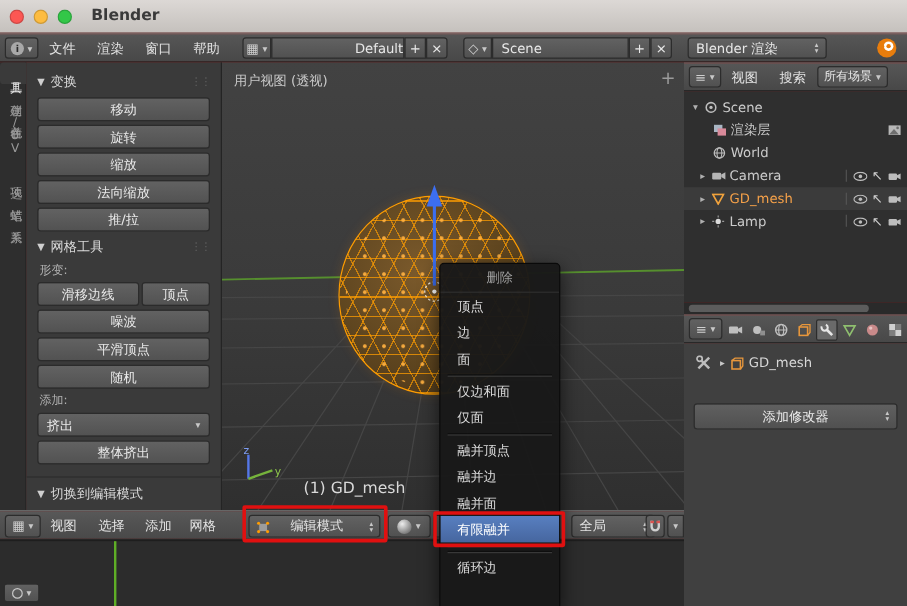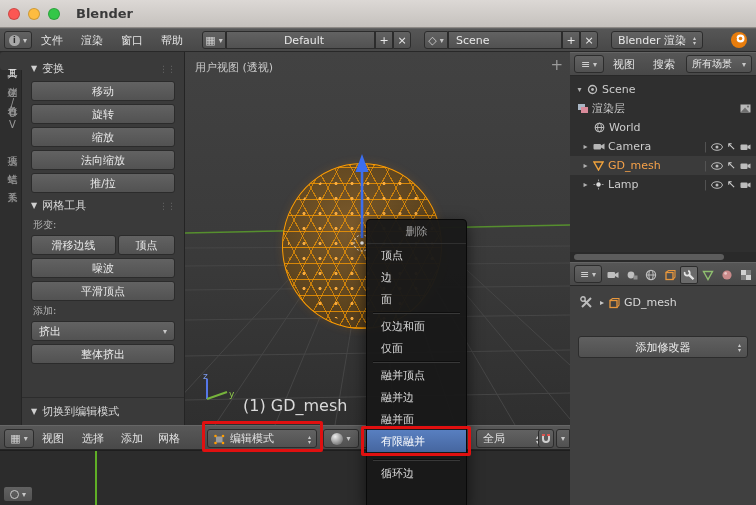--- a/index.html
+++ b/index.html
@@ -44,21 +44,21 @@
         justify-content:center;margin-bottom:3px}
   .hrow{display:flex;gap:2px}
   .lbl{color:#b2b2b2;font-size:10px;margin:3px 0 3px 2px}
   .redo{position:absolute;left:0;bottom:0;width:100%;padding:6px 9px;border-top:1px solid #2c2c2c;background:#3a3a3a}
 
   
   .vp{left:185px;top:52px;width:385px;height:373px;
       background:linear-gradient(#424242 0%,#3a3a3a 55%,#2f2f2f 100%);overflow:hidden}
   .vplabel{position:absolute;left:10px;top:8px;color:#c9c9c9;font-size:11px}
   .vpplus{position:absolute;right:7px;top:4px;color:#9b9b9b;font-size:15px}
-  .objinfo{position:absolute;left:58px;bottom:10px;color:#dadada;font-size:16px}
+  .objinfo{position:absolute;left:68px;bottom:10px;color:#dadada;font-size:13px}
   .sphere-wrap{position:absolute;left:97px;top:111px;width:160px;height:166px}
   .sphere{width:100%;height:100%;border-radius:50%;border:1px solid #ff9d00;
     background-image:
       repeating-linear-gradient(0deg, rgba(255,157,0,.75) 0 1px, transparent 1px 16px),
       repeating-linear-gradient(62deg, rgba(255,157,0,.65) 0 1px, transparent 1px 15px),
       repeating-linear-gradient(-62deg, rgba(255,157,0,.65) 0 1px, transparent 1px 15px),
       radial-gradient(circle at 42% 38%, #7b5a2c 0%, #5e451f 55%, #47331a 100%);
     box-shadow:0 0 10px rgba(255,140,0,.15)}
   .dots{position:absolute;inset:6px;border-radius:50%;
     background-image:radial-gradient(circle, rgba(255,176,64,.95) 1.2px, transparent 1.9px);
@@ -140,21 +140,21 @@
     </div>
     <span class="mlabel">文件</span>
     <span class="mlabel">渲染</span>
     <span class="mlabel">窗口</span>
     <span class="mlabel">帮助</span>
 
     <div class="wbtn" style="width:24px;margin-left:10px;border-radius:3px 0 0 3px">
       <span class="glyph">▦</span>
       <span class="caret">▾</span>
     </div>
-    <div class="wbtn" style="width:149px;border-radius:0;justify-content:center;padding-left:7px">
+    <div class="wbtn" style="width:111px;border-radius:0;justify-content:flex-end;padding-left:7px">
       <span>Default</span>
     </div>
     <div class="wbtn" style="width:18px;border-radius:0">
       <span>+</span>
     </div>
     <div class="wbtn" style="width:18px;border-radius:0 3px 3px 0">
       <span>×</span>
     </div>
 
     <div class="wbtn" style="width:24px;margin-left:13px;border-radius:3px 0 0 3px">
@@ -164,21 +164,21 @@
     <div class="wbtn" style="width:114px;border-radius:0;justify-content:flex-start;padding-left:7px">
       <span>Scene</span>
     </div>
     <div class="wbtn" style="width:18px;border-radius:0">
       <span>+</span>
     </div>
     <div class="wbtn" style="width:18px;border-radius:0 3px 3px 0">
       <span>×</span>
     </div>
 
-    <div class="wbtn" style="width:92px;margin-left:13px;justify-content:space-between;padding:0 6px">
+    <div class="wbtn" style="width:116px;margin-left:13px;justify-content:space-between;padding:0 6px">
       <span>Blender 渲染</span>
       <span class="updn">
           <i>▴</i>
           <i>▾</i>
         </span>
     </div>
 
     <div style="flex:1"></div>
     <svg width="18" height="18" style="margin-right:8px">
       <circle cx="9" cy="9" r="8" fill="#e87d0d"></circle>
@@ -214,20 +214,21 @@
       <span>网格工具</span>
       <span class="grip">⋮⋮</span>
     </div>
     <div class="lbl">形变:</div>
     <div class="hrow">
       <div class="sbtn" style="flex:1.5">滑移边线</div>
       <div class="sbtn" style="flex:1">顶点</div>
     </div>
     <div class="sbtn">噪波</div>
     <div class="sbtn">平滑顶点</div>
+    <div class="sbtn">随机</div>
     <div class="lbl">添加:</div>
     <div class="sbtn" style="justify-content:space-between;padding:0 7px">
       <span>挤出</span>
       <span class="caret">▾</span>
     </div>
     <div class="sbtn">整体挤出</div>
 
     <div class="redo">
       <div class="phead" style="margin:0">
         <span class="tri">▼</span>
@@ -294,21 +295,21 @@
     <span class="vh" style="left:158px">网格</span>
 
     <div class="vh wbtn" style="left:207px;width:110px;justify-content:flex-start;padding:0 5px">
       <svg width="12" height="12">
         <rect x="2.5" y="3" width="7.5" height="7" fill="#9c9c9c" stroke="#5c5c5c"></rect>
         <circle cx="2.5" cy="3" r="1.3" fill="#ff9d00"></circle>
           <circle cx="10" cy="3" r="1.3" fill="#ff9d00"></circle>
         <circle cx="2.5" cy="10" r="1.3" fill="#ff9d00"></circle>
           <circle cx="10" cy="10" r="1.3" fill="#ff9d00"></circle>
       </svg>
-      <span style="margin-left:5px">编辑模式</span>
+      <span style="margin-left:17px">编辑模式</span>
       <span class="updn" style="margin-left:auto">
           <i>▴</i>
           <i>▾</i>
         </span>
     </div>
 
     <div class="vh wbtn" style="left:323px;width:36px">
       <span class="ball"></span>
       <span class="caret">▾</span>
     </div>
@@ -344,39 +345,39 @@
     </div>
   </div>
 
   <div class="abs hbar ohead">
     <div class="wbtn" style="width:30px;margin-left:4px">
       <span class="glyph">≡</span>
       <span class="caret">▾</span>
     </div>
     <span class="mlabel">视图</span>
     <span class="mlabel">搜索</span>
-    <div class="wbtn" style="width:66px;margin-left:auto;margin-right:4px;justify-content:space-between;padding:0 5px;font-size:10px">
+    <div class="wbtn" style="width:66px;margin-left:auto;margin-right:16px;justify-content:space-between;padding:0 5px;font-size:10px">
       <span>所有场景</span>
       <span class="caret">▾</span>
     </div>
   </div>
 
   <div class="abs obody">
     <div class="orow" style="padding-left:4px">
       <span class="ocaret">▾</span>
       <span class="oicon">
         <svg width="11" height="11">
             <circle cx="5.5" cy="5.5" r="4" fill="none" stroke="#bdbdbd" stroke-width="1.3"></circle>
             <circle cx="5.5" cy="5.5" r="1.4" fill="#bdbdbd"></circle>
           </svg>
       </span>
       <span class="olabel">Scene</span>
     </div>
 
-    <div class="orow" style="padding-left:5px">
+    <div class="orow" style="padding-left:22px">
       <span class="oicon">
         <svg width="12" height="11">
             <rect x="1" y="1" width="7" height="6" fill="#a9b6c4"></rect>
             <rect x="4" y="4" width="7" height="6" fill="#d98a9a"></rect>
           </svg>
       </span>
       <span class="olabel">渲染层</span>
       <span class="ofill"></span>
       <span class="ric">
         <svg width="11" height="9">

